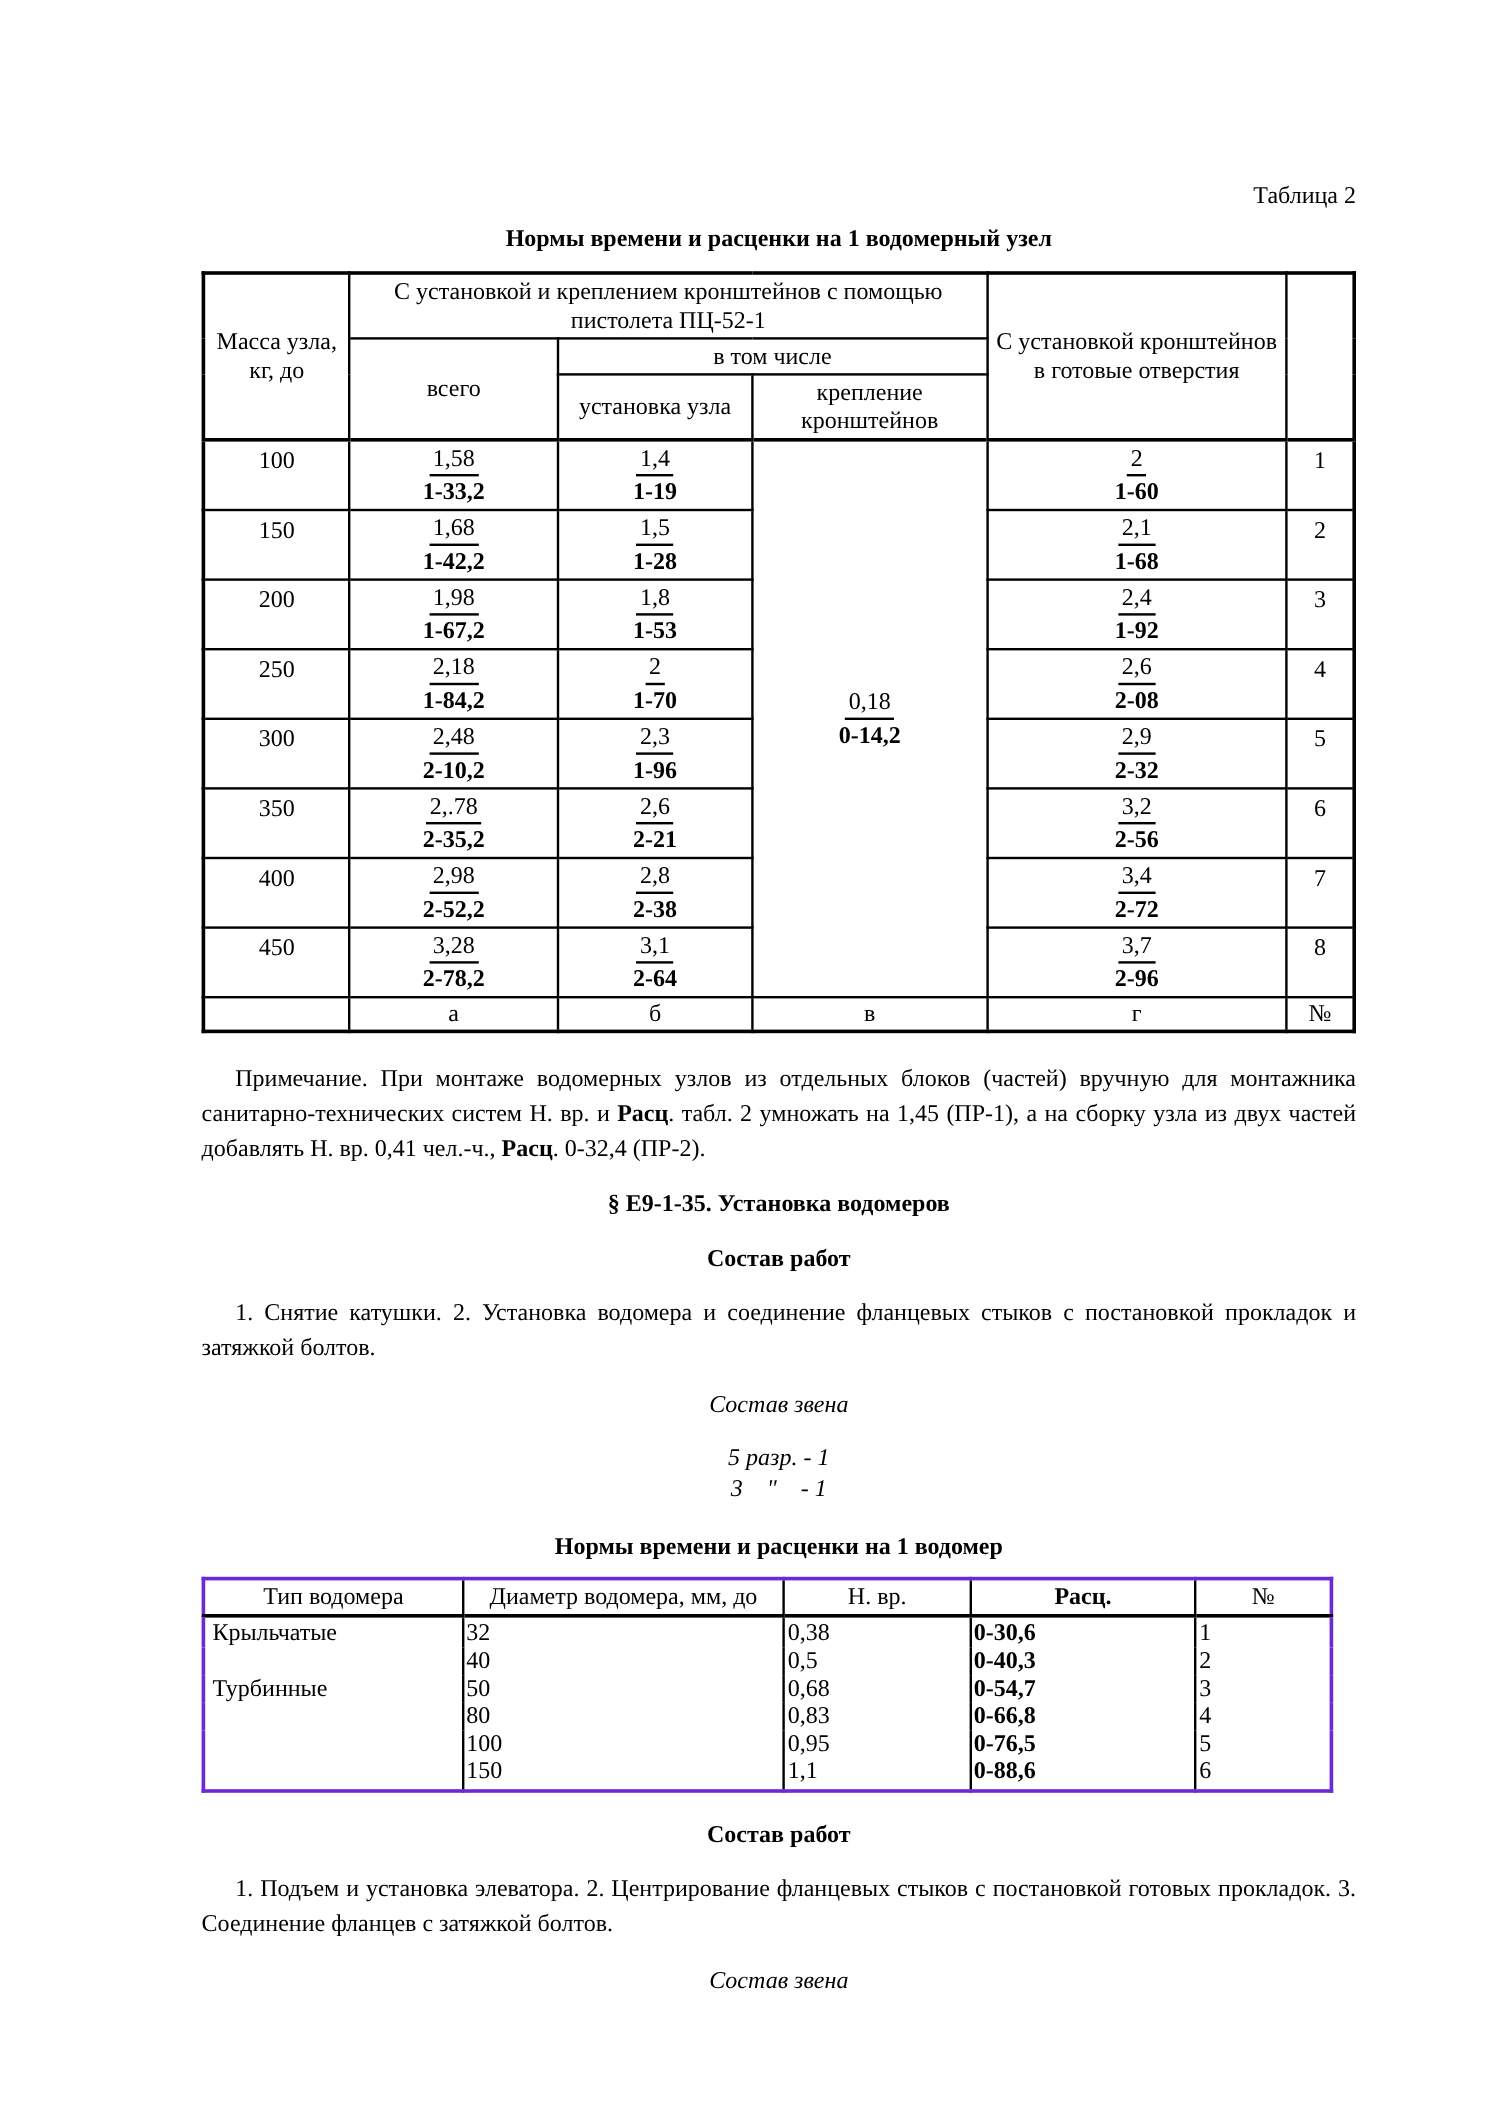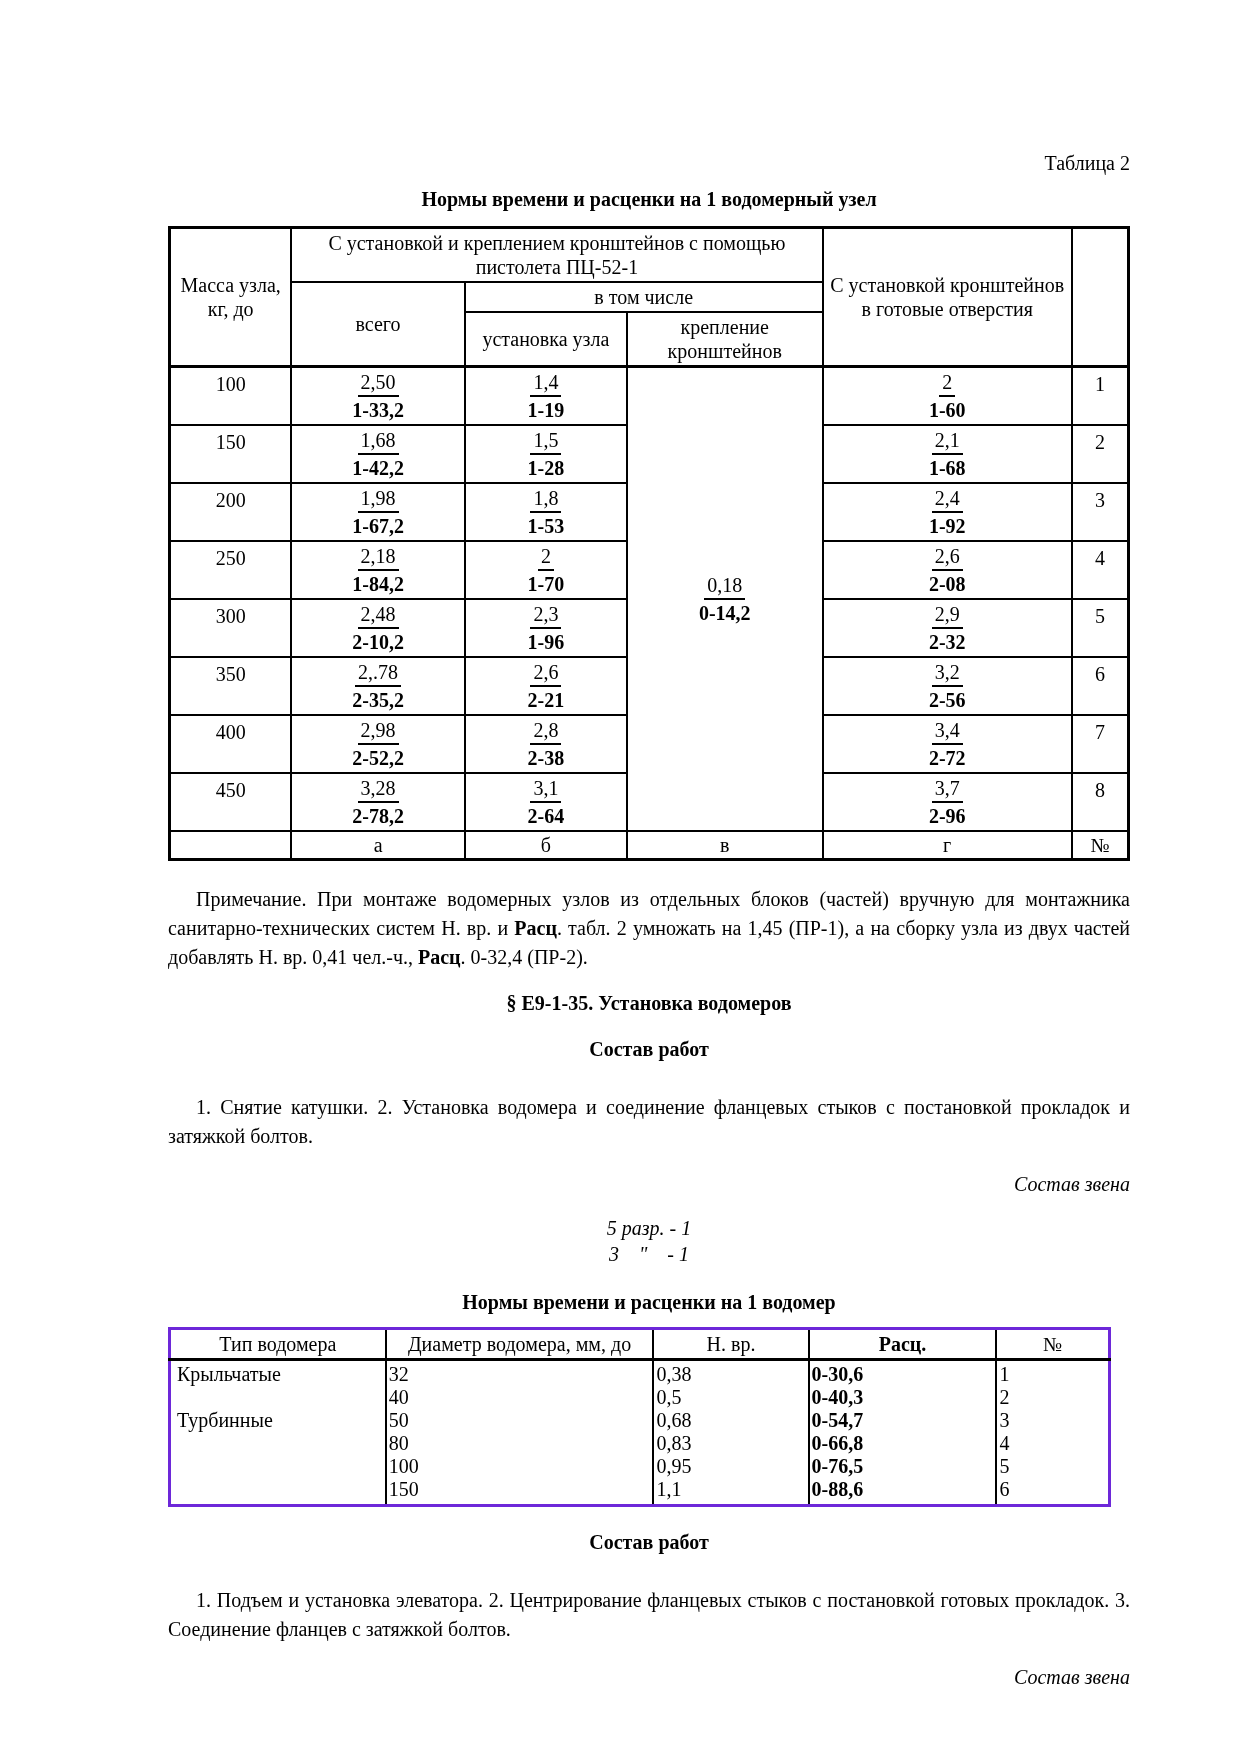--- a/index.html
+++ b/index.html
@@ -77,27 +77,27 @@
     margin-top: 20px;
     line-height: 22px;
   }
   .sub-heading {
     text-align: center;
     font-weight: bold;
     margin-top: 24px;
     line-height: 22px;
   }
   .para {
-    margin-top: 33px;
+    margin-top: 20px;
     text-align: justify;
     text-indent: 28px;
     line-height: 29px;
   }
   .zveno-title {
-    text-align: right;
+    text-align: center;
     font-style: italic;
     margin-top: 22px;
     line-height: 22px;
   }
   .zveno-lines {
     margin-top: 20px;
     text-align: center;
     font-style: italic;
     line-height: 26px;
   }
@@ -163,21 +163,21 @@
         <th colspan="2">в том числе</th>
       </tr>
       <tr>
         <th class="hsep">установка узла</th>
         <th class="hsep">крепление кронштейнов</th>
       </tr>
     </thead>
     <tbody>
       <tr class="data-row">
         <td class="top">100</td>
-        <td><span class="nvr">2,50</span><div class="rasc">1-33,2</div></td>
+        <td><span class="nvr">1,58</span><div class="rasc">1-33,2</div></td>
         <td><span class="nvr">1,4</span><div class="rasc">1-19</div></td>
         <td rowspan="8"><span class="nvr">0,18</span><div class="rasc">0-14,2</div></td>
         <td><span class="nvr">2</span><div class="rasc">1-60</div></td>
         <td class="top">1</td>
       </tr>
       <tr class="data-row">
         <td class="top">150</td>
         <td><span class="nvr">1,68</span><div class="rasc">1-42,2</div></td>
         <td><span class="nvr">1,5</span><div class="rasc">1-28</div></td>
         <td><span class="nvr">2,1</span><div class="rasc">1-68</div></td>

